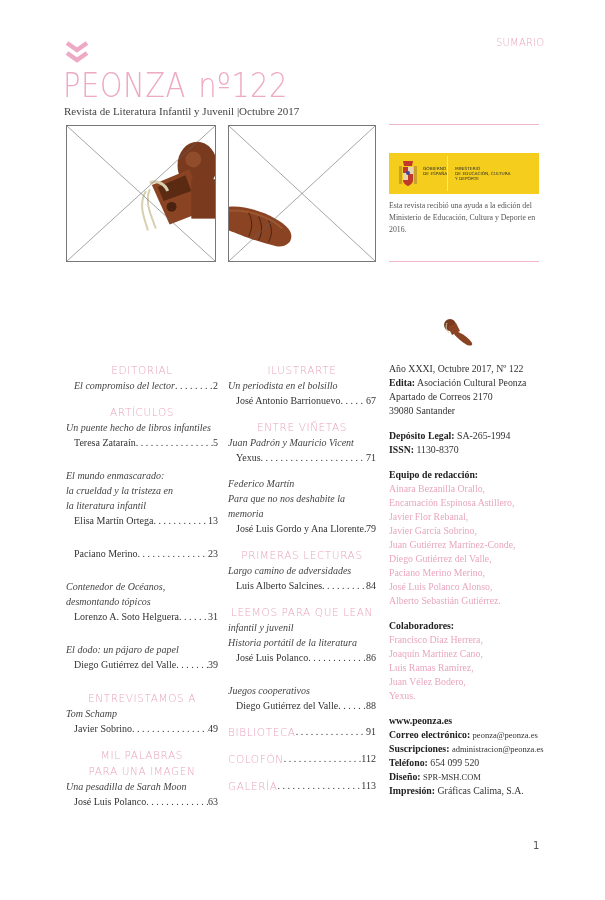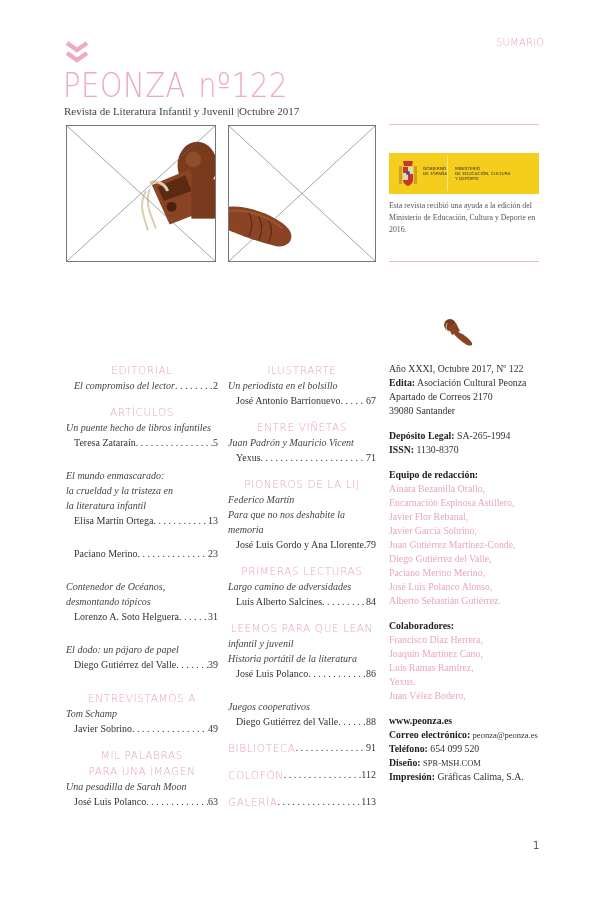--- a/index.html
+++ b/index.html
@@ -215,21 +215,20 @@
 
   <div class="sec-h">ENTRE VIÑETAS</div>
   <div class="it">Juan Padrón y Mauricio Vicent</div>
   <div class="au">
       <span class="name">Yexus</span>
       <span class="dots"></span>
       <span class="pg">71</span>
     </div>
   <div class="gap"></div>
 
-  <div class="sec-h">PIONEROS DE LA LIJ</div>
   <div class="it">Federico Martín</div>
   <div class="it">Para que no nos deshabite la memoria</div>
   <div class="au">
       <span class="name">José Luis Gordo y Ana Llorente</span>
       <span class="dots"></span>
       <span class="pg">79</span>
     </div>
   <div class="gap"></div>
 
   <div class="sec-h">PRIMERAS LECTURAS</div>
@@ -295,23 +294,24 @@
   <div class="pinkname">Juan Gutiérrez Martínez-Conde,</div>
   <div class="pinkname">Diego Gutiérrez del Valle,</div>
   <div class="pinkname">Paciano Merino Merino,</div>
   <div class="pinkname">José Luis Polanco Alonso,</div>
   <div class="pinkname">Alberto Sebastián Gutiérrez.</div>
   <div class="sp"></div>
   <div><b>Colaboradores:</b></div>
   <div class="pinkname">Francisco Díaz Herrera,</div>
   <div class="pinkname">Joaquín Martínez Cano,</div>
   <div class="pinkname">Luis Ramas Ramírez,</div>
+  <div class="pinkname">Juan Vélez Bodero,</div>
   <div class="pinkname">Yexus.</div>
-  <div class="pinkname">Juan Vélez Bodero,</div>
   <div class="sp"></div>
   <div><b>www.peonza.es</b></div>
   <div><b>Correo electrónico:</b> <span class="small">peonza@peonza.es</span></div>
+  <div><b>Suscripciones:</b> <span class="small">administracion@peonza.es</span></div>
   <div><b>Teléfono:</b> <span>654 099 520</span></div>
   <div><b>Diseño:</b> <span class="small">SPR-MSH.COM</span></div>
   <div><b>Impresión:</b> <span>Gráficas Calima, S.A.</span></div>
 </div>
 
 <div id="pagenum">1</div>
 
 </body></html>

